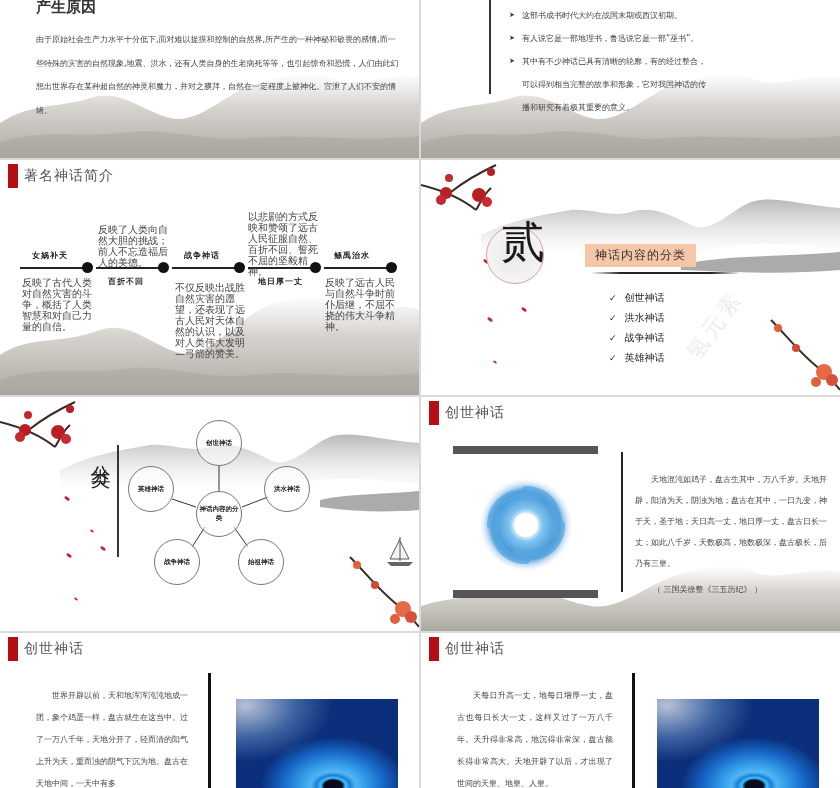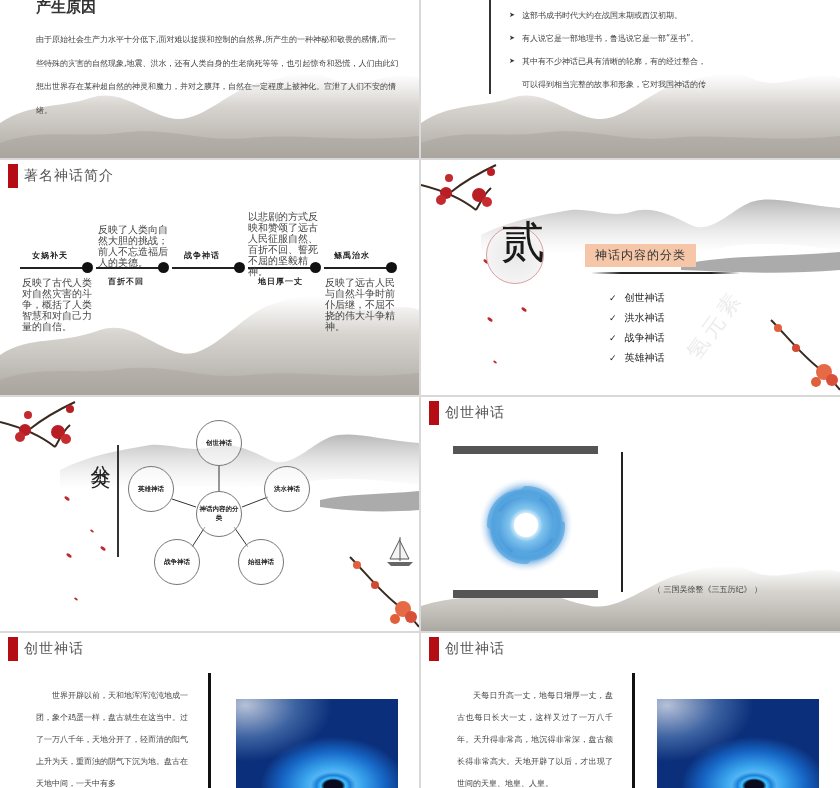--- a/index.html
+++ b/index.html
@@ -115,20 +115,21 @@
   <svg class="ink-land" viewBox="0 0 419 110" preserveAspectRatio="none">
     <path d="M0,75 C30,55 60,60 90,50 C120,40 140,62 170,70 C200,78 230,40 260,35 C290,28 310,20 330,30 C360,45 390,20 419,30 L419,110 L0,110 Z" fill="url(#inkFade)"></path>
     <path d="M0,95 C40,80 80,90 120,85 C170,78 200,95 250,90 C300,85 350,95 419,88 L419,110 L0,110 Z" fill="#a8a39b" opacity="0.5"></path>
   </svg>
   <div class="vline"></div>
   <ul>
     <li><span class="arr">➤</span><span>这部书成书时代大约在战国末期或西汉初期。</span></li>
     <li><span class="arr">➤</span><span>有人说它是一部地理书，鲁迅说它是一部“巫书”。</span></li>
     <li><span class="arr">➤</span><span>其中有不少神话已具有清晰的轮廓，有的经过整合，</span></li>
     <li class="cont">可以得到相当完整的故事和形象，它对我国神话的传</li>
+    <li class="cont">播和研究有着极其重要的意义。</li>
   </ul>
 </div>
 
 <div class="slide s3">
   <svg class="ink-land" style="height:130px" viewBox="0 0 419 130" preserveAspectRatio="none">
     <path d="M0,90 C30,70 60,80 100,65 C130,55 150,80 180,88 C210,95 240,50 270,40 C300,30 320,25 340,38 C370,55 395,35 419,45 L419,130 L0,130 Z" fill="url(#inkFade)"></path>
     <path d="M0,115 C40,100 80,110 120,104 C170,98 200,115 250,110 C300,104 350,116 419,108 L419,130 L0,130 Z" fill="#a8a39b" opacity="0.45"></path>
   </svg>
   <div class="hdr">
     <div class="bar"></div>
@@ -141,20 +142,21 @@
   <div class="tl-desc" style="left:22px; top:117px;">反映了古代人类对自然灾害的斗争，概括了人类智慧和对自己力量的自信。</div>
 
   <div class="tl-line" style="left:96px; top:107px; width:68px;"></div>
   <div class="tl-dot" style="left:158px; top:102px;"></div>
   <div class="tl-title" style="left:108px; top:116px;">百折不回</div>
   <div class="tl-desc" style="left:98px; top:64px;">反映了人类向自然大胆的挑战；前人不忘造福后人的美德。</div>
 
   <div class="tl-line" style="left:172px; top:107px; width:68px;"></div>
   <div class="tl-dot" style="left:234px; top:102px;"></div>
   <div class="tl-title" style="left:184px; top:90px;">战争神话</div>
+  <div class="tl-desc" style="left:175px; top:122px; width:70px;">不仅反映出战胜自然灾害的愿望，还表现了远古人民对天体自然的认识，以及对人类伟大发明—弓箭的赞美。</div>
 
   <div class="tl-line" style="left:248px; top:107px; width:68px;"></div>
   <div class="tl-dot" style="left:310px; top:102px;"></div>
   <div class="tl-title" style="left:258px; top:116px;">地日厚一丈</div>
   <div class="tl-desc" style="left:248px; top:51px;">以悲剧的方式反映和赞颂了远古人民征服自然、百折不回、誓死不屈的坚毅精神。</div>
 
   <div class="tl-line" style="left:324px; top:107px; width:68px;"></div>
   <div class="tl-dot" style="left:386px; top:102px;"></div>
   <div class="tl-title" style="left:334px; top:90px;">鲧禹治水</div>
   <div class="tl-desc" style="left:325px; top:117px;">反映了远古人民与自然斗争时前仆后继，不屈不挠的伟大斗争精神。</div>
@@ -259,20 +261,21 @@
     <div class="txt">创世神话</div>
   </div>
   <div class="band" style="top:49px;"></div>
   <svg class="swirl" viewBox="0 0 100 100">
     <circle cx="50" cy="50" r="48" fill="url(#swirlGrad)"></circle>
     <path d="M50,15 C75,15 88,40 78,60 M85,50 C85,75 60,88 40,78 M50,85 C25,85 12,60 22,40 M15,50 C15,25 40,12 60,22" stroke="#5aa8e0" stroke-width="8" fill="none" opacity="0.75" stroke-linecap="round"></path>
     <circle cx="50" cy="50" r="12" fill="#fff"></circle>
   </svg>
   <div class="band" style="top:193px;"></div>
   <div class="vline"></div>
+  <div class="para">天地混沌如鸡子，盘古生其中，万八千岁。天地开辟，阳清为天，阴浊为地；盘古在其中，一日九变，神于天，圣于地；天日高一丈，地日厚一丈，盘古日长一丈；如此八千岁，天数极高，地数极深，盘古极长，后乃有三皇。</div>
   <div class="cite">（ 三国吴徐整《三五历纪》 ）</div>
 </div>
 
 <div class="slide s7 sx">
   <div class="hdr">
     <div class="bar"></div>
     <div class="txt">创世神话</div>
   </div>
   <div class="para">世界开辟以前，天和地浑浑沌沌地成一团，象个鸡蛋一样，盘古就生在这当中。过了一万八千年，天地分开了，轻而清的阳气上升为天，重而浊的阴气下沉为地。盘古在天地中间，一天中有多</div>
   <div class="vline"></div>

